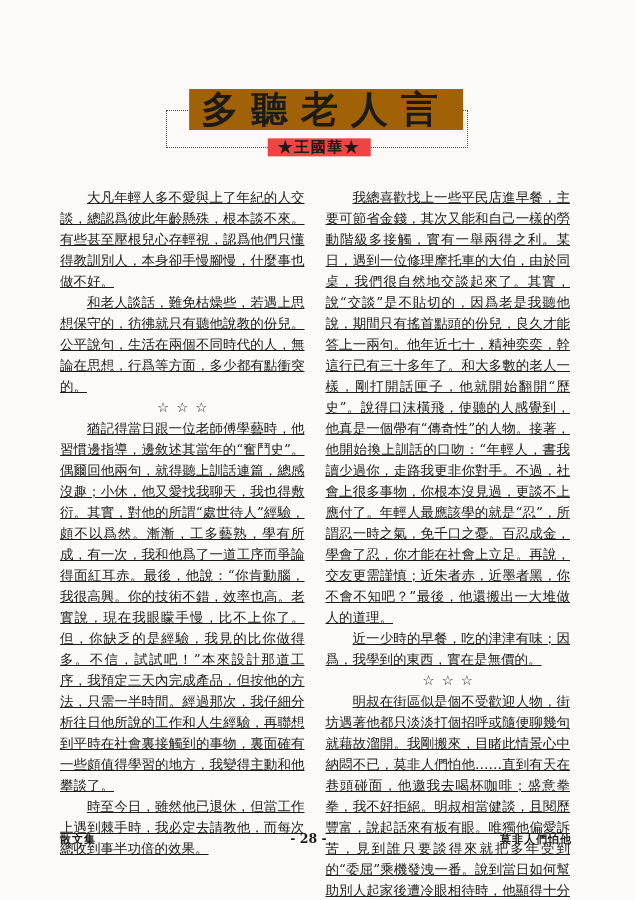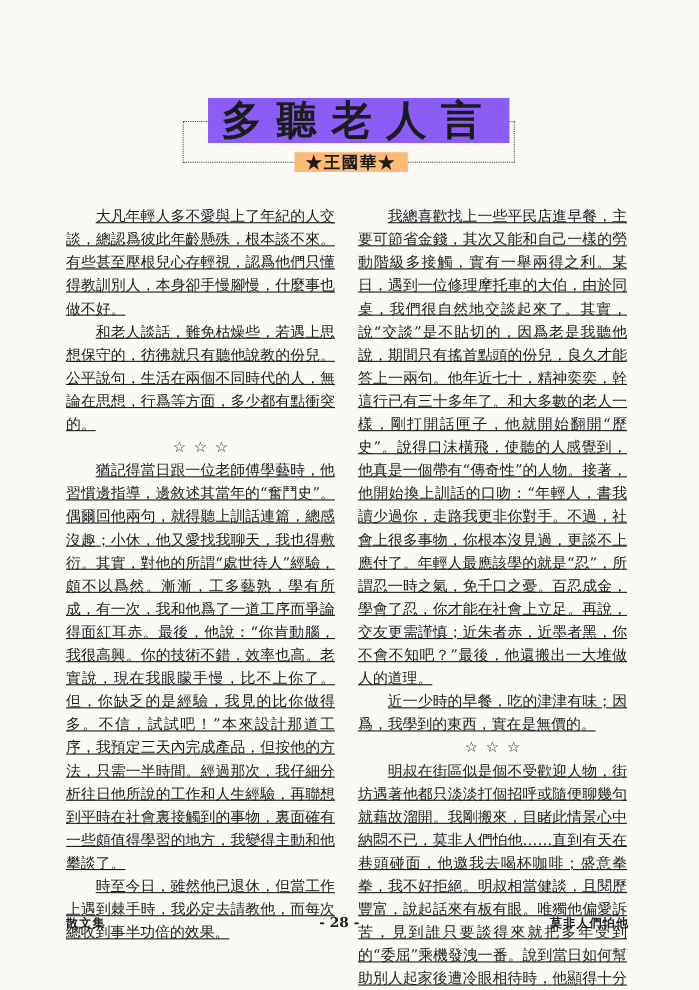--- a/index.html
+++ b/index.html
@@ -23,34 +23,34 @@
     top: 110px;
     width: 300px;
     height: 36px;
     border: 1.5px dotted #4f4f4f;
   }
   .doc-title {
     position: absolute;
     left: 50%;
     top: 0;
     transform: translate(calc(-50% + 9px), -54%);
-    background: #8b5cf6;
+    background: #a16207;
     padding: 0 12px;
     font-size: 37px;
     font-weight: bold;
     letter-spacing: 0.35em;
     white-space: nowrap;
     line-height: 1.1;
   }
   .doc-author {
     position: absolute;
     left: 50%;
     bottom: 0;
     transform: translate(calc(-50% + 2px), 52%);
-    background: #fdba74;
+    background: #ef4444;
     padding: 0 10px;
     font-size: 15px;
     font-weight: bold;
     letter-spacing: 1.5px;
     white-space: nowrap;
     line-height: 1.2;
   }
   
   .content {
     position: absolute;

